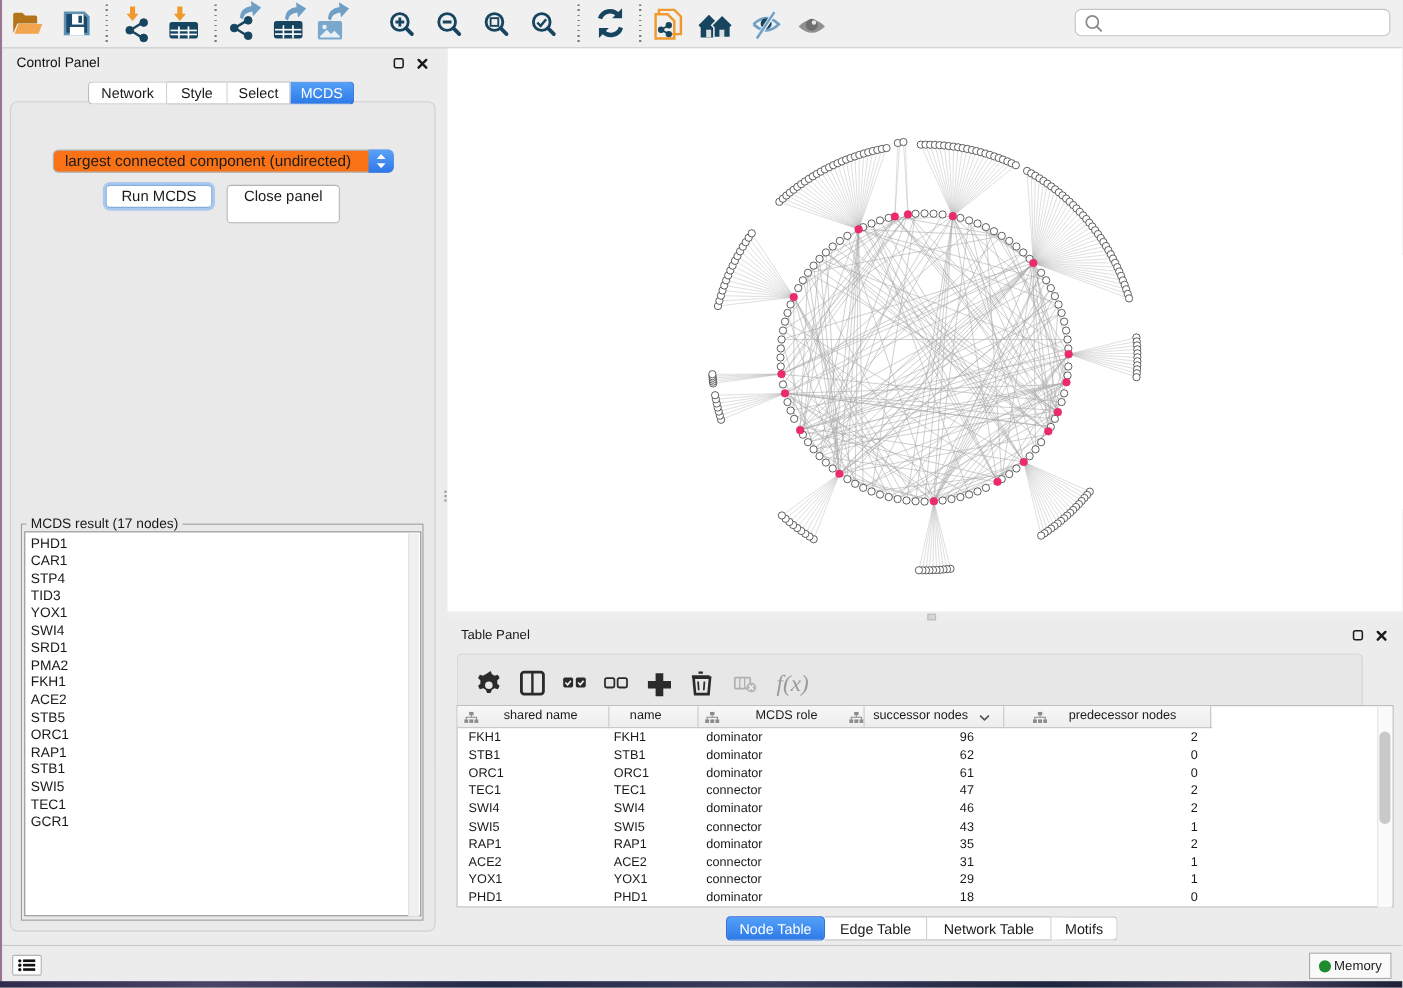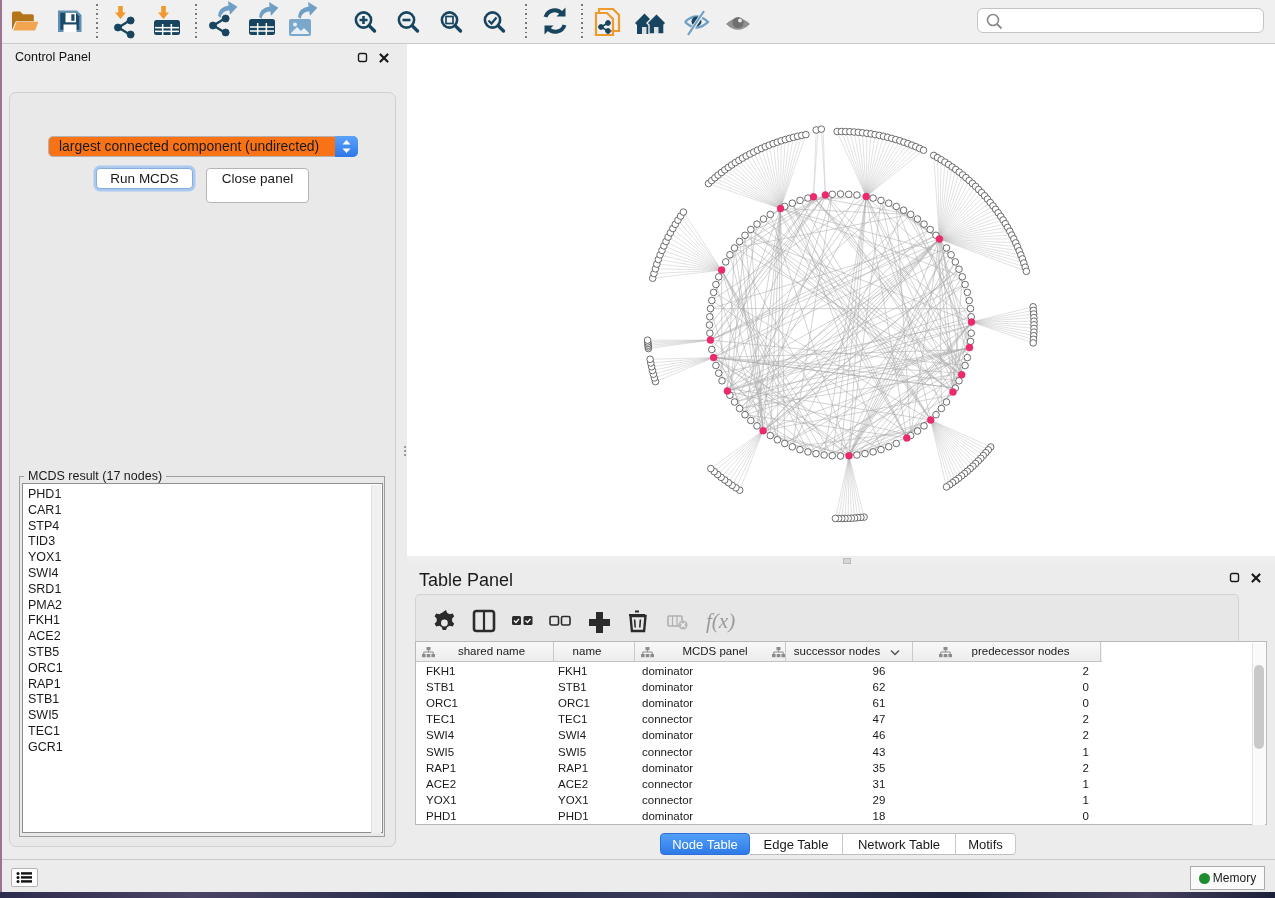--- a/index.html
+++ b/index.html
@@ -27,21 +27,21 @@
 #mcdslist{position:absolute;left:2px;top:6px;width:361px;height:350px;background:#fff;border:1px solid #8e8e8e;font-size:12.5px;line-height:15.8px;padding:3px 0 0 5px}
 #mcdstrack{position:absolute;right:1px;top:1px;width:10px;height:348px;background:#f0f0f0;border-left:1px solid #e0e0e0}
 #netwin{left:407px;top:44px;width:868px;height:512px;background:#fff}
 #nettitle{position:absolute;left:0;top:0;width:868px;height:20px;background:linear-gradient(#ebebeb,#d5d5d5);border-bottom:1px solid #b0b0b0}
 .light{position:absolute;top:3px;width:13px;height:13px;border-radius:50%}
 #wtitle{position:absolute;left:0;top:3px;width:1000px;text-align:center;font-size:12.5px;font-weight:bold;color:#1f1f1f}
 #canvas{position:absolute;left:0;top:20px;width:868px;height:492px;background:#fff}
 #hsplit{left:407px;top:556px;width:868px;height:9px;background:#eeeeee}
 #hsplithandle{position:absolute;left:436px;top:2px;width:8px;height:6px;background:#d6d6d6;border:1px solid #bcbcbc}
 #tablepanel{left:407px;top:565px;width:868px;height:294px;background:#ececec}
-#tp-title{position:absolute;left:12px;top:5px;font-size:18px}
+#tp-title{position:absolute;left:12px;top:5px;font-size:12px}
 #tp-toolbar{position:absolute;left:8px;top:29px;width:824px;height:47px;background:#e7e7e7;border:1px solid #d2d2d2;border-radius:5px 5px 0 0;border-bottom:none}
 #tp-table{position:absolute;left:8px;top:76px;width:852px;height:184px;background:#fff;border:1px solid #b9b9b9}
 #tp-header{position:absolute;left:0;top:0;width:686px;height:20px;background:linear-gradient(#f8f8f8,#ededed);border-bottom:1px solid #c4c4c4;font-size:11.5px}
 .hcell{position:absolute;top:0;height:20px;border-right:1px solid #c9c9c9;text-align:center;line-height:19px}
 .hicon{position:absolute;left:6px;top:5px}
 .rows{position:absolute;left:0;top:22px;width:838px;font-size:11.5px}
 .row{position:absolute;height:15.8px;line-height:15.8px;width:838px}
 .c1{position:absolute;left:10px}.c2{position:absolute;left:142px}.c3{position:absolute;left:226px}
 .c4{position:absolute;left:420px;width:86px;text-align:center}.c5{position:absolute;left:590px;width:83px;text-align:right}
 #vscroll{position:absolute;right:1px;top:1px;width:13px;height:182px;background:#fafafa;border-left:1px solid #e3e3e3}
@@ -169,20 +169,26 @@
       </svg>
     </div>
   </div>
 <div id="leftpanel" class="abs">
 <div id="cp-title">Control Panel</div>
     <svg width="34" height="12" xmlns="http://www.w3.org/2000/svg" style="position:absolute;right:12px;top:7px">
 <rect x="1.5" y="1.5" width="8" height="8" rx="1.5" fill="none" stroke="#1a1a1a" stroke-width="1.4"></rect>
 <path d="M23.5 2.5 l7 7 M30.5 2.5 l-7 7" stroke="#1a1a1a" stroke-width="2.2" stroke-linecap="round"></path>
     </svg>
 <div id="cp-box"></div>
+<div id="cp-tabs">
+      <div class="cptab first" style="width:72px">Network</div>
+      <div class="cptab" style="width:55px">Style</div>
+      <div class="cptab" style="width:57px">Select</div>
+      <div class="cptab sel" style="width:58px">MCDS</div>
+    </div>
 <div id="dropdown">largest connected component (undirected)<div id="dropstep"><svg width="23" height="21" xmlns="http://www.w3.org/2000/svg">
 <path d="M7.5 8.5 l4 -4.5 l4 4.5 z" fill="#fff"></path>
           <path d="M7.5 12.5 l4 4.5 l4 -4.5 z" fill="#fff"></path>
         </svg></div></div>
 <div class="btn" id="runbtn">Run MCDS</div>
     <div class="btn" id="closebtn">Close panel</div>
 <div id="fieldset">
       <div id="legend">MCDS result (17 nodes)</div>
 <div id="mcdslist">PHD1<br>CAR1<br>STP4<br>TID3<br>YOX1<br>SWI4<br>SRD1<br>PMA2<br>FKH1<br>ACE2<br>STB5<br>ORC1<br>RAP1<br>STB1<br>SWI5<br>TEC1<br>GCR1<div id="mcdstrack"></div></div>
     </div>
@@ -884,21 +890,21 @@
             <rect x="9.4" y="7" width="3.6" height="3.2" fill="#8b8b8b"></rect>
 <path d="M6.5 3.2 v2 M1.8 7 v-2 h9.4 v2" stroke="#8b8b8b" stroke-width="1" fill="none"></path>
           </svg><span style="padding-left:14px">shared name</span></div>
 <div class="hcell" style="left:138px;width:81px"><span style="position:relative;left:-7px">name</span></div>
 <div class="hcell" style="left:219px;width:151px"><svg class="hicon" width="13" height="11" xmlns="http://www.w3.org/2000/svg">
 <rect x="4.5" y="0" width="4" height="3.2" fill="#8b8b8b"></rect>
             <rect x="0" y="7" width="3.6" height="3.2" fill="#8b8b8b"></rect>
 <rect x="4.7" y="7" width="3.6" height="3.2" fill="#8b8b8b"></rect>
             <rect x="9.4" y="7" width="3.6" height="3.2" fill="#8b8b8b"></rect>
 <path d="M6.5 3.2 v2 M1.8 7 v-2 h9.4 v2" stroke="#8b8b8b" stroke-width="1" fill="none"></path>
-          </svg><span style="padding-left:10px">MCDS panel</span></div>
+          </svg><span style="padding-left:10px">MCDS role</span></div>
 <div class="hcell" style="left:350px;width:147px"><svg class="hicon" width="13" height="11" xmlns="http://www.w3.org/2000/svg">
 <rect x="4.5" y="0" width="4" height="3.2" fill="#8b8b8b"></rect>
             <rect x="0" y="7" width="3.6" height="3.2" fill="#8b8b8b"></rect>
 <rect x="4.7" y="7" width="3.6" height="3.2" fill="#8b8b8b"></rect>
             <rect x="9.4" y="7" width="3.6" height="3.2" fill="#8b8b8b"></rect>
 <path d="M6.5 3.2 v2 M1.8 7 v-2 h9.4 v2" stroke="#8b8b8b" stroke-width="1" fill="none"></path>
           </svg><span style="padding-left:6px;padding-right:10px">successor nodes</span>
 <svg width="10" height="7" style="position:absolute;right:12px;top:7px" xmlns="http://www.w3.org/2000/svg">
             <path d="M1 1.5 l4 4 l4 -4" stroke="#555" stroke-width="1.5" fill="none"></path>
           </svg></div>

